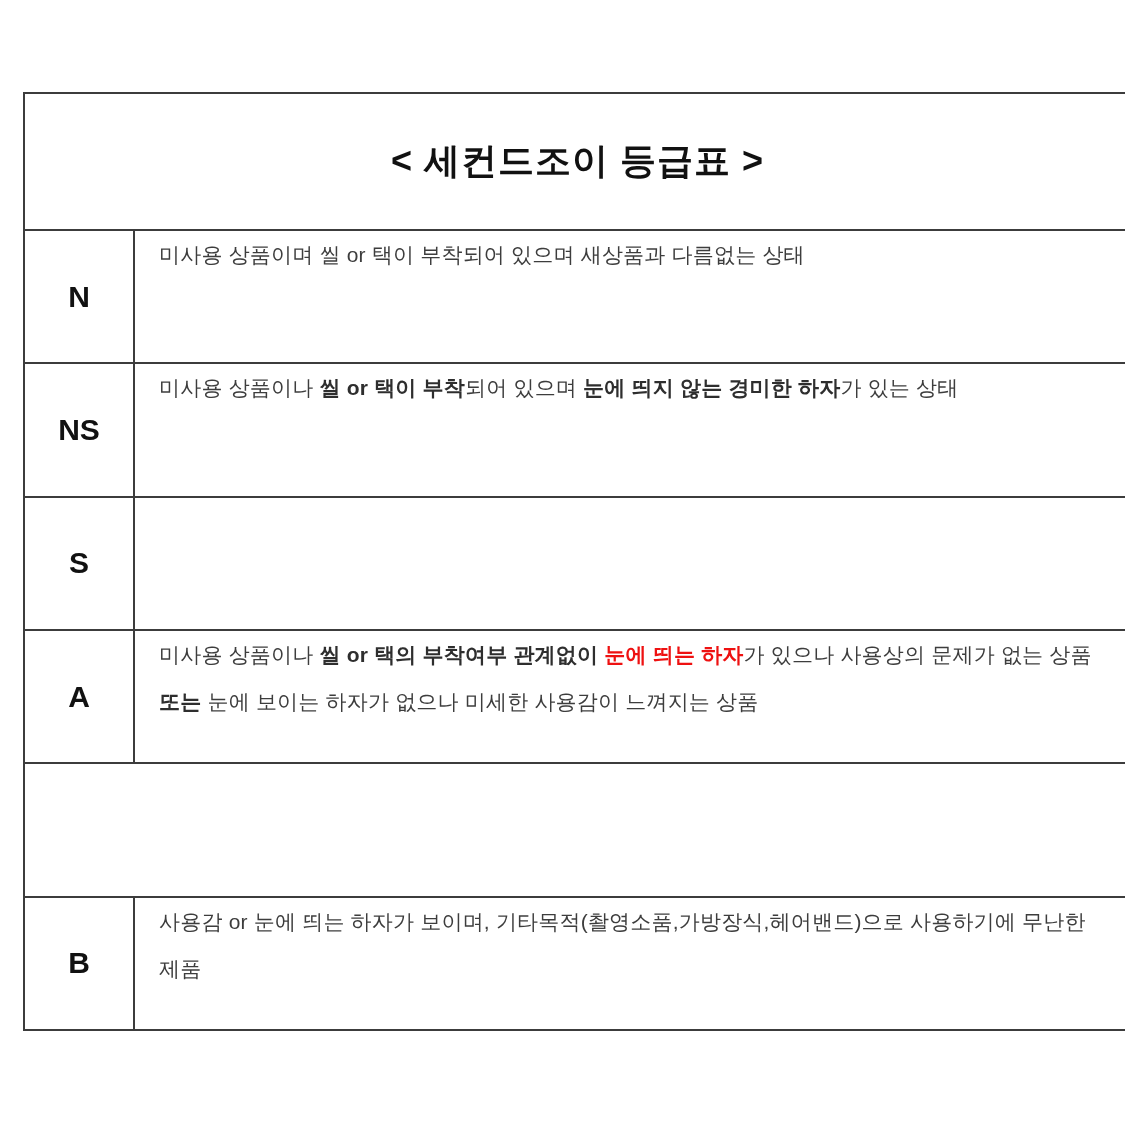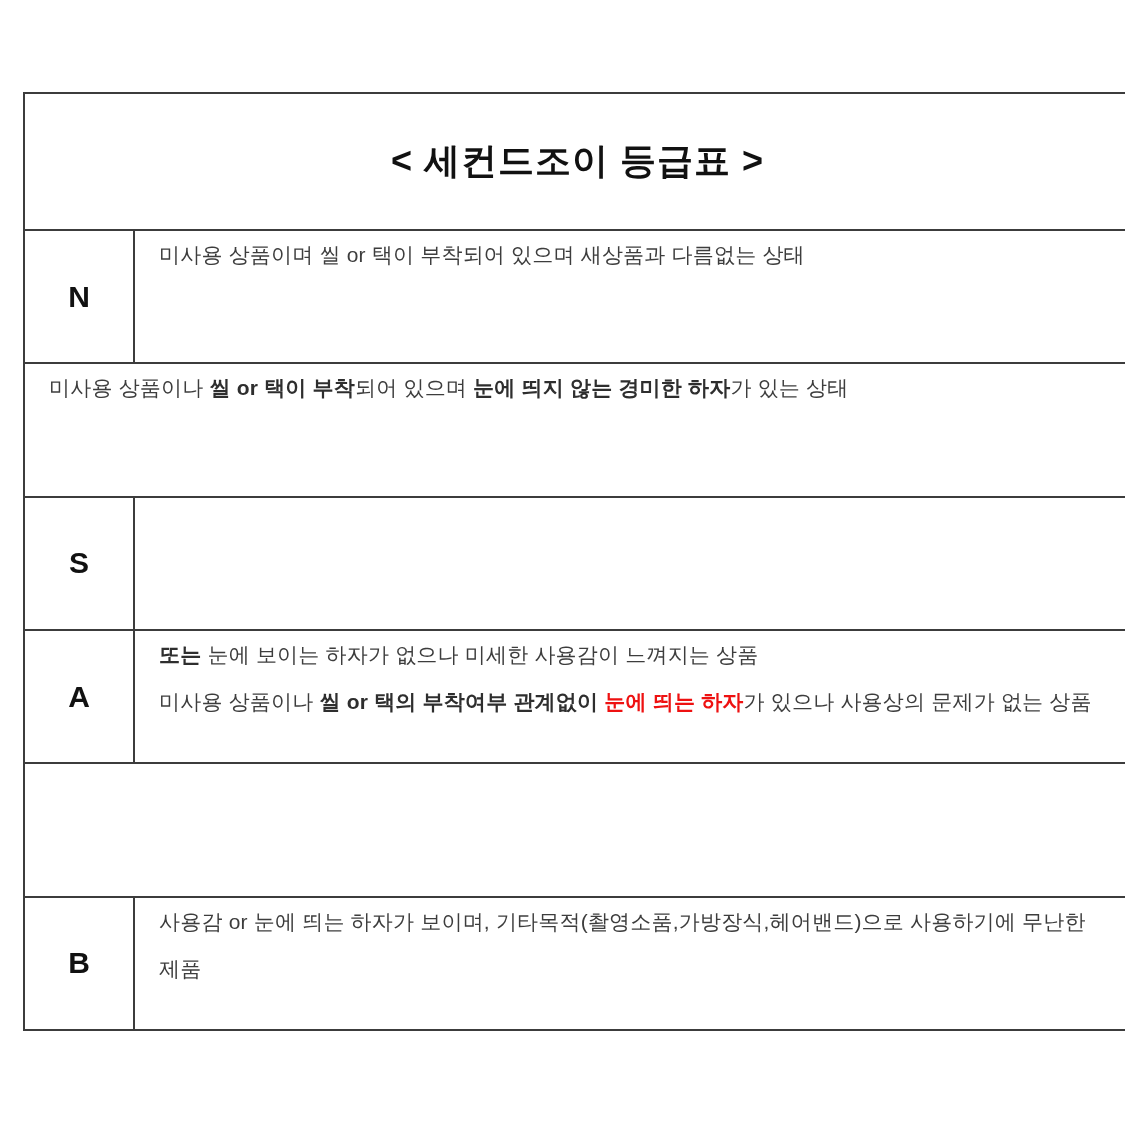--- a/index.html
+++ b/index.html
@@ -84,32 +84,33 @@
     <div class="table-title">&lt; 세컨드조이 등급표 &gt;</div>
   </div>
   <div id="rows-container" style="display: flex; flex-direction: column; flex: 1 1 auto; min-height: 0px;">
       <div class="data-row">
         <div class="grade-cell">N</div>
         <div class="desc-cell">
           <div class="desc-line"><span class="emph-normal">미사용 상품이며 씰 or 택이 부착되어 있으며 새상품과 다름없는 상태</span></div>
         </div>
       </div>
       <div class="data-row">
+        <div class="grade-cell">NS</div>
         <div class="desc-cell">
           <div class="desc-line"><span class="emph-normal">미사용 상품이나 </span><span class="emph-bold">씰 or 택이 부착</span><span class="emph-normal">되어 있으며 </span><span class="emph-bold">눈에 띄지 않는 경미한 하자</span><span class="emph-normal">가 있는 상태</span></div>
         </div>
       </div>
       <div class="data-row">
         <div class="grade-cell">S</div>
       </div>
       <div class="data-row">
         <div class="grade-cell">A</div>
         <div class="desc-cell">
+          <div class="desc-line"><span class="emph-normal">미사용 상품이나 </span><span class="emph-bold">씰 or 택의 부착여부 관계없이 </span><span class="emph-red">눈에 띄는 하자</span><span class="emph-normal">가 있으나 사용상의 문제가 없는 상품</span></div>
           <div class="desc-line"><span class="emph-bold">또는</span><span class="emph-normal"> 눈에 보이는 하자가 없으나 미세한 사용감이 느껴지는 상품</span></div>
-          <div class="desc-line"><span class="emph-normal">미사용 상품이나 </span><span class="emph-bold">씰 or 택의 부착여부 관계없이 </span><span class="emph-red">눈에 띄는 하자</span><span class="emph-normal">가 있으나 사용상의 문제가 없는 상품</span></div>
         </div>
       </div>
       <div class="data-row">
       </div>
       <div class="data-row">
         <div class="grade-cell">B</div>
         <div class="desc-cell">
           <div class="desc-line"><span class="emph-normal">사용감 or 눈에 띄는 하자가 보이며, 기타목적(촬영소품,가방장식,헤어밴드)으로 사용하기에 무난한 제품</span></div>
         </div>
       </div>

